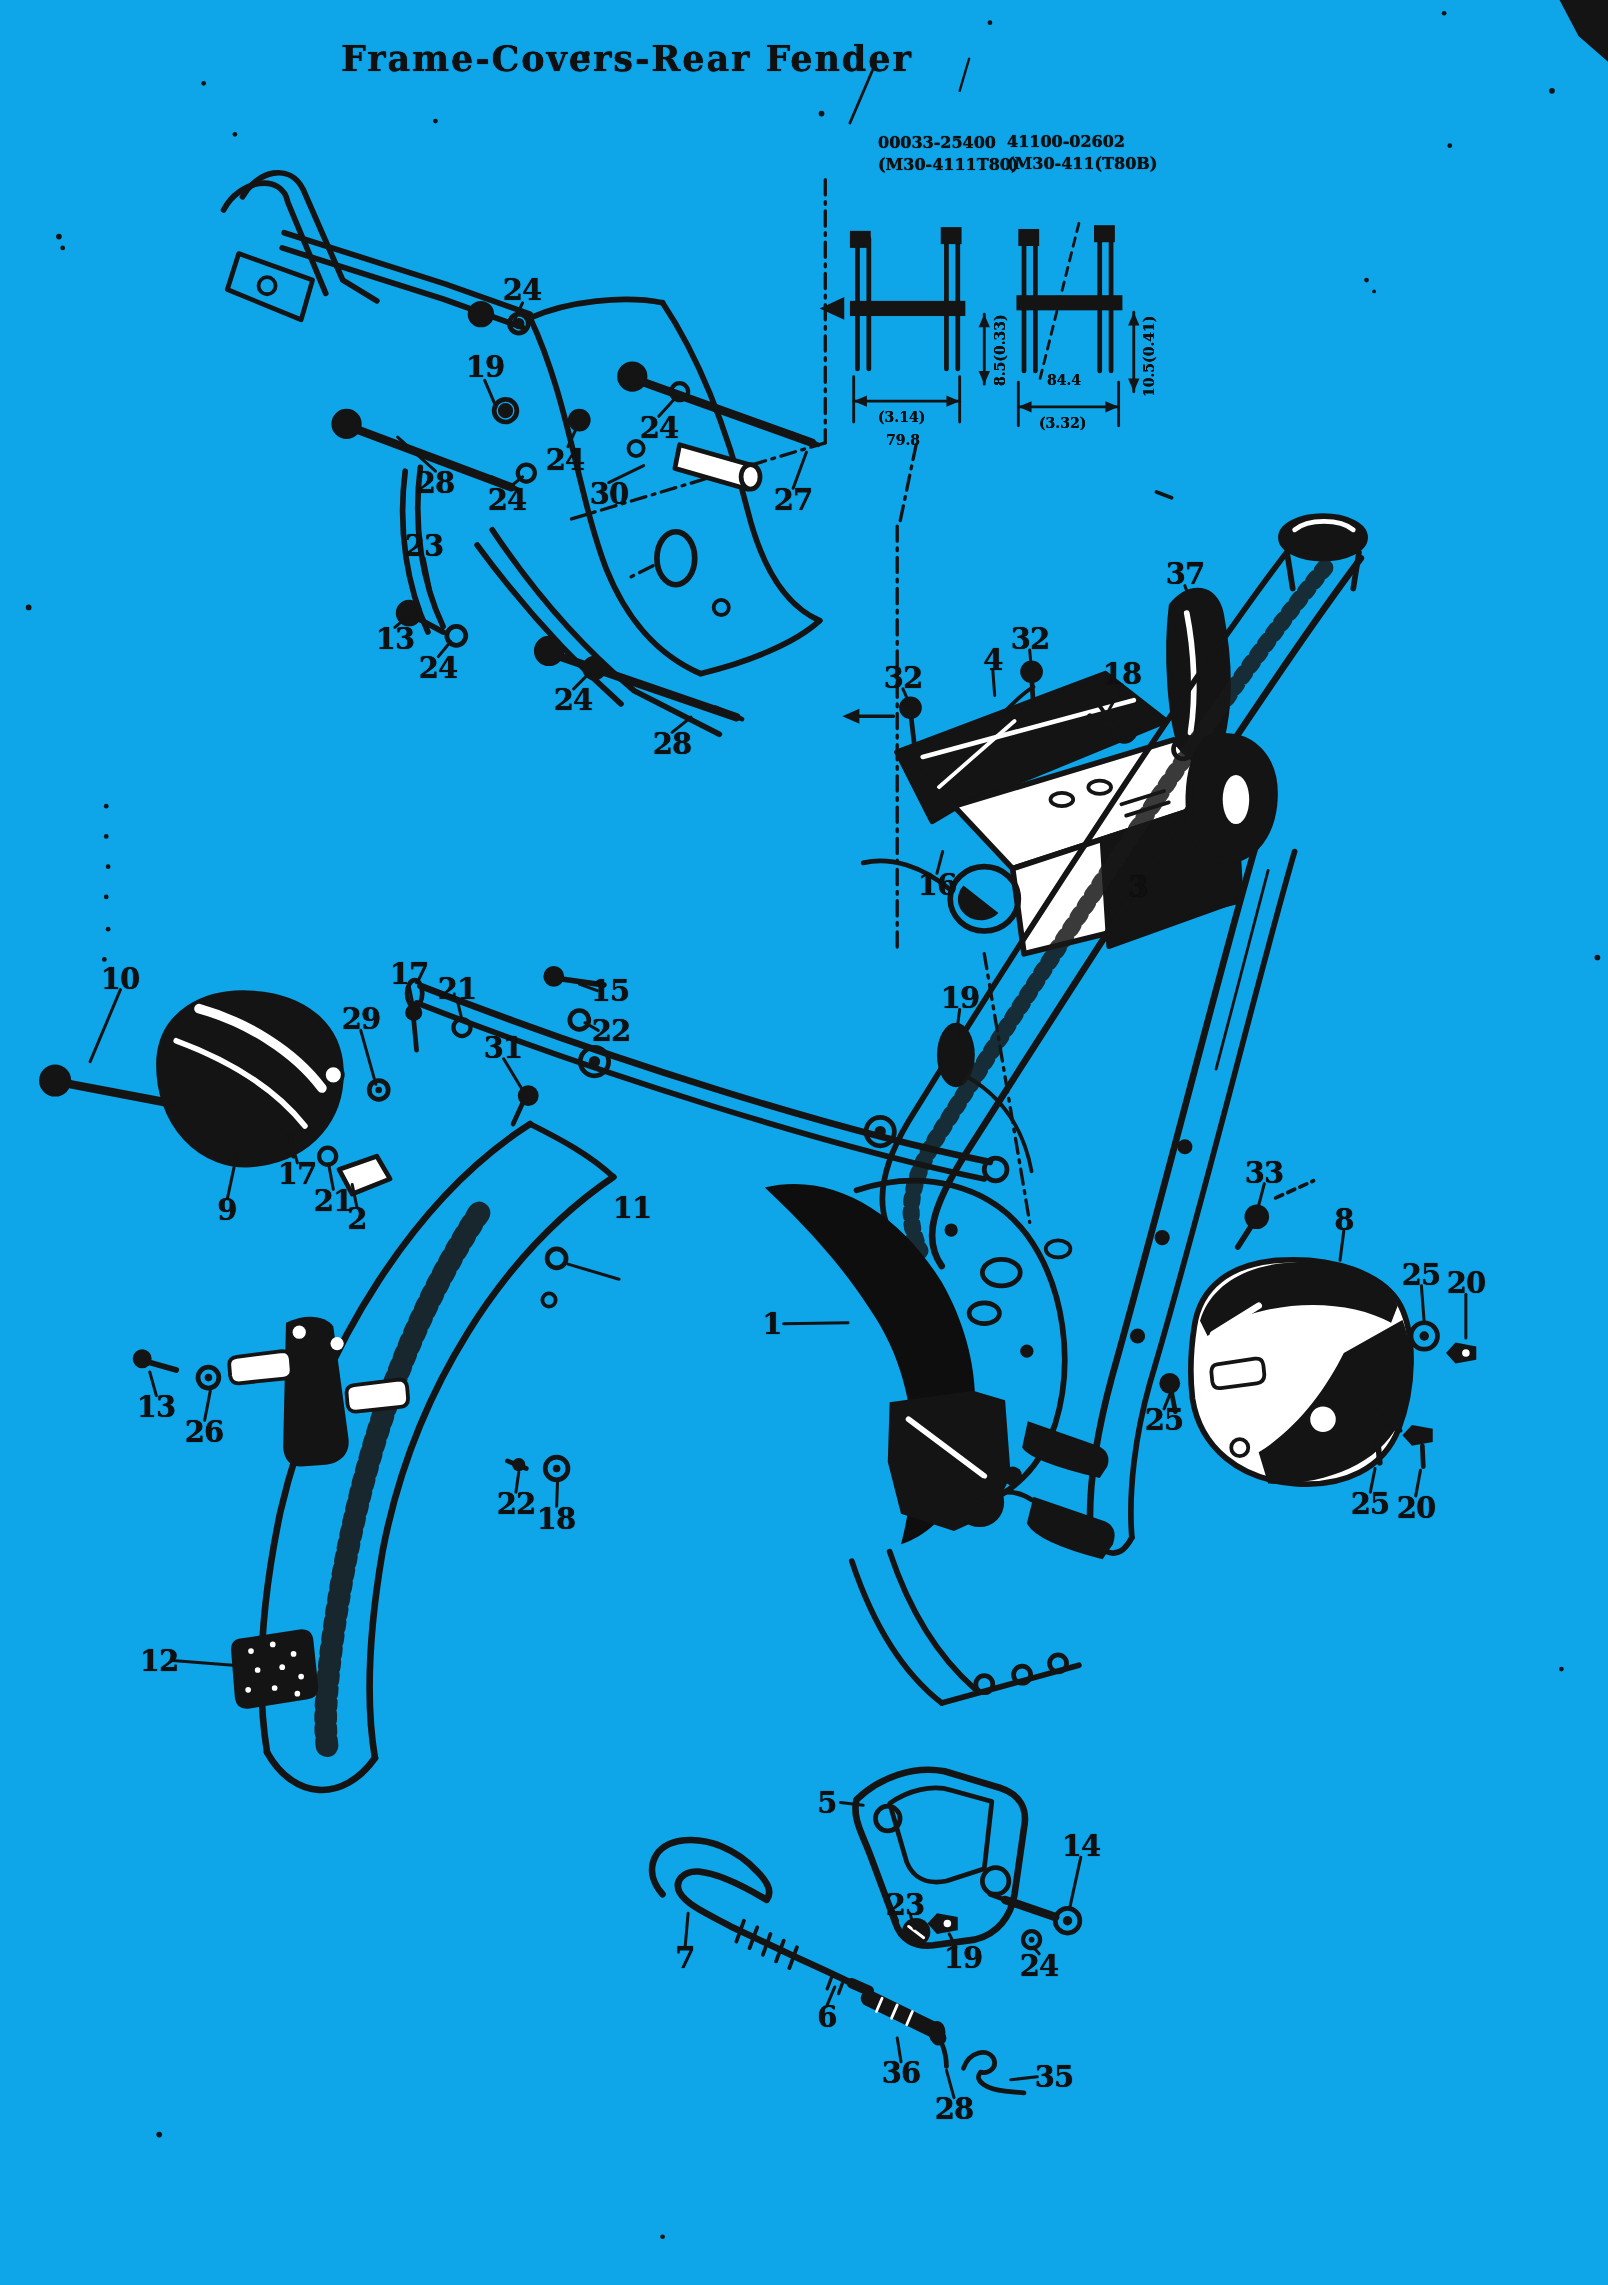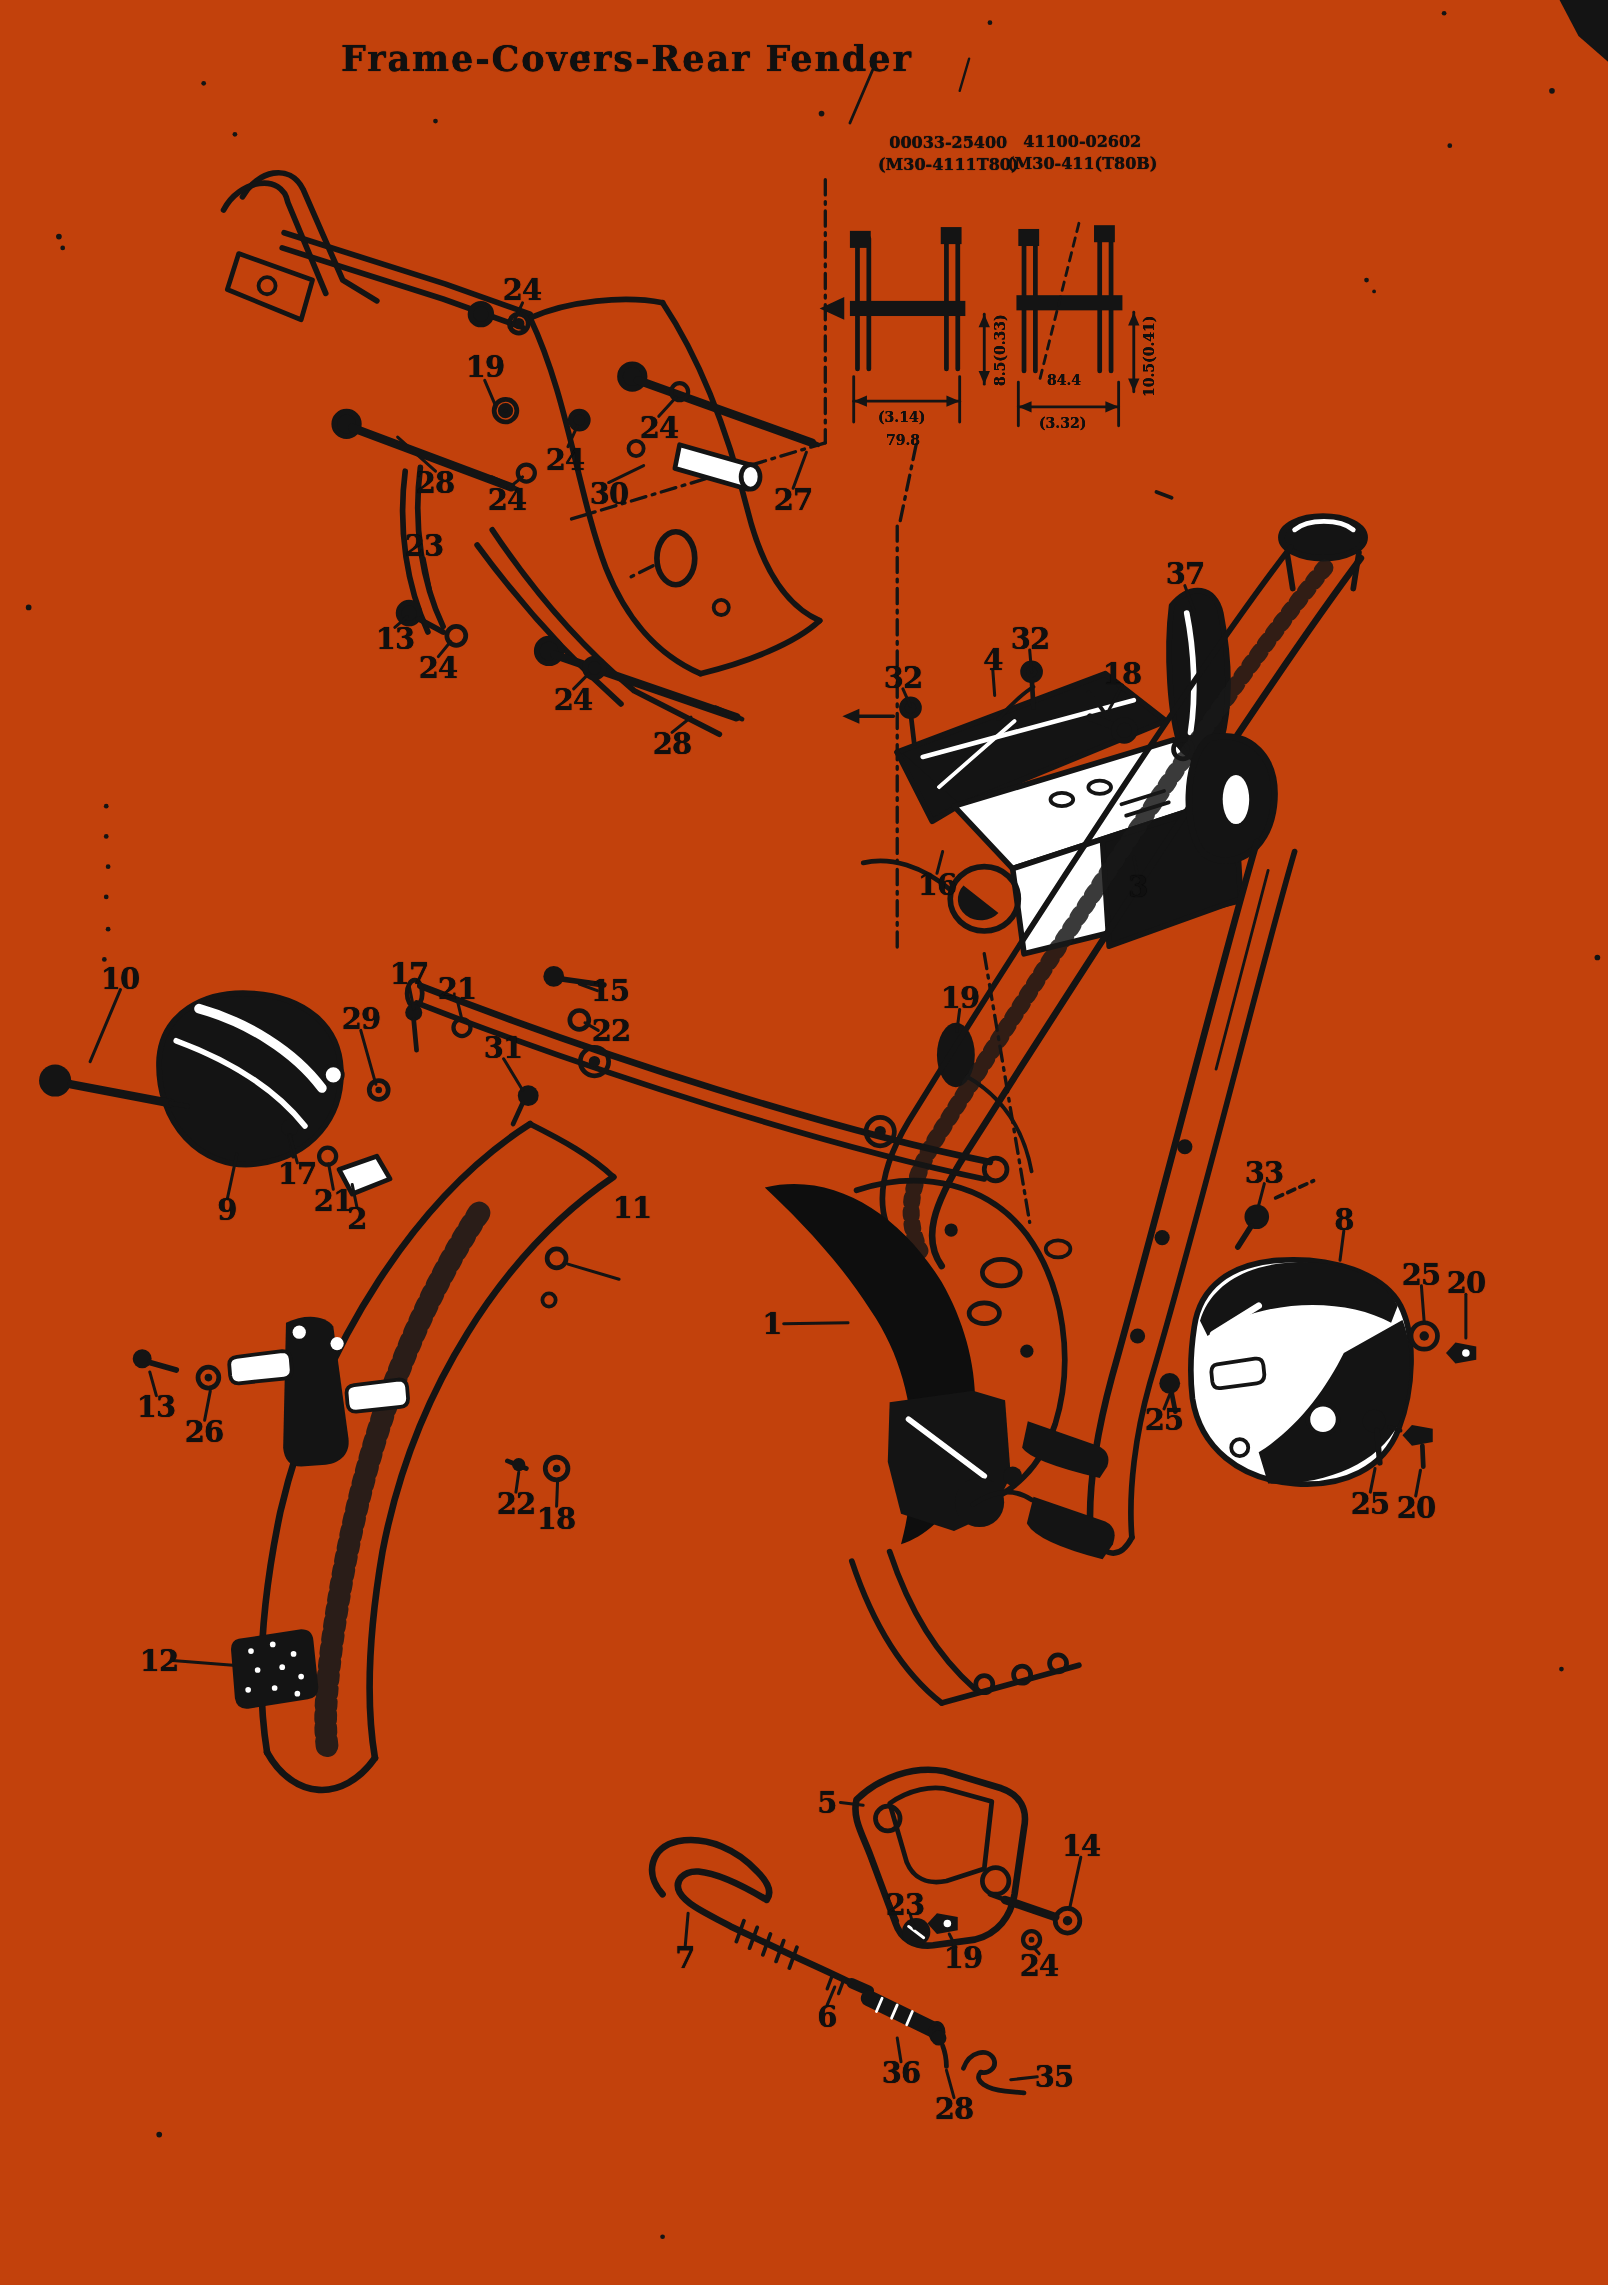--- a/index.html
+++ b/index.html
@@ -1,23 +1,23 @@
 <!DOCTYPE html>
 <html style="font-size:15px"><head>
 <meta charset="utf-8">
 <style>
   html,body{margin:0;padding:0;background:#e8e8e4;}
-  .page{position:relative;width:1609px;height:2285px;background:#c2410c;
+  .page{position:relative;width:1609px;height:2285px;background:#0ea5e9;
         font-family:"DejaVu Serif",serif;color:#101010;overflow:hidden;}
   .title{position:absolute;left:341px;top:38px;font-size:35px;font-weight:bold;
          letter-spacing:1.9px;text-shadow:0 0 0.9px #000;white-space:nowrap;}
   .callout{position:absolute;transform:translate(-50%,-50%);font-weight:bold;
            font-size:29px;letter-spacing:-0.9px;text-shadow:0 0 0.9px #000;line-height:1;}
   .pn{position:absolute;font-size:16px;font-weight:bold;line-height:1.35;
-      white-space:nowrap;text-shadow:0 0 0.9px #000;text-align:center;}
+      white-space:nowrap;text-shadow:0 0 0.9px #000;}
   .dim{position:absolute;font-size:14px;font-weight:bold;white-space:nowrap;
        text-shadow:0 0 0.5px #000;}
   .dim.vert{transform:rotate(-90deg);transform-origin:0 0;}
   svg.art{position:absolute;left:0;top:0;width:1609px;height:2285px;}
   .ink{stroke:#141414;fill:none;stroke-linecap:round;stroke-linejoin:round;}
 </style>
 </head>
 <body>
 
 <div class="page">

